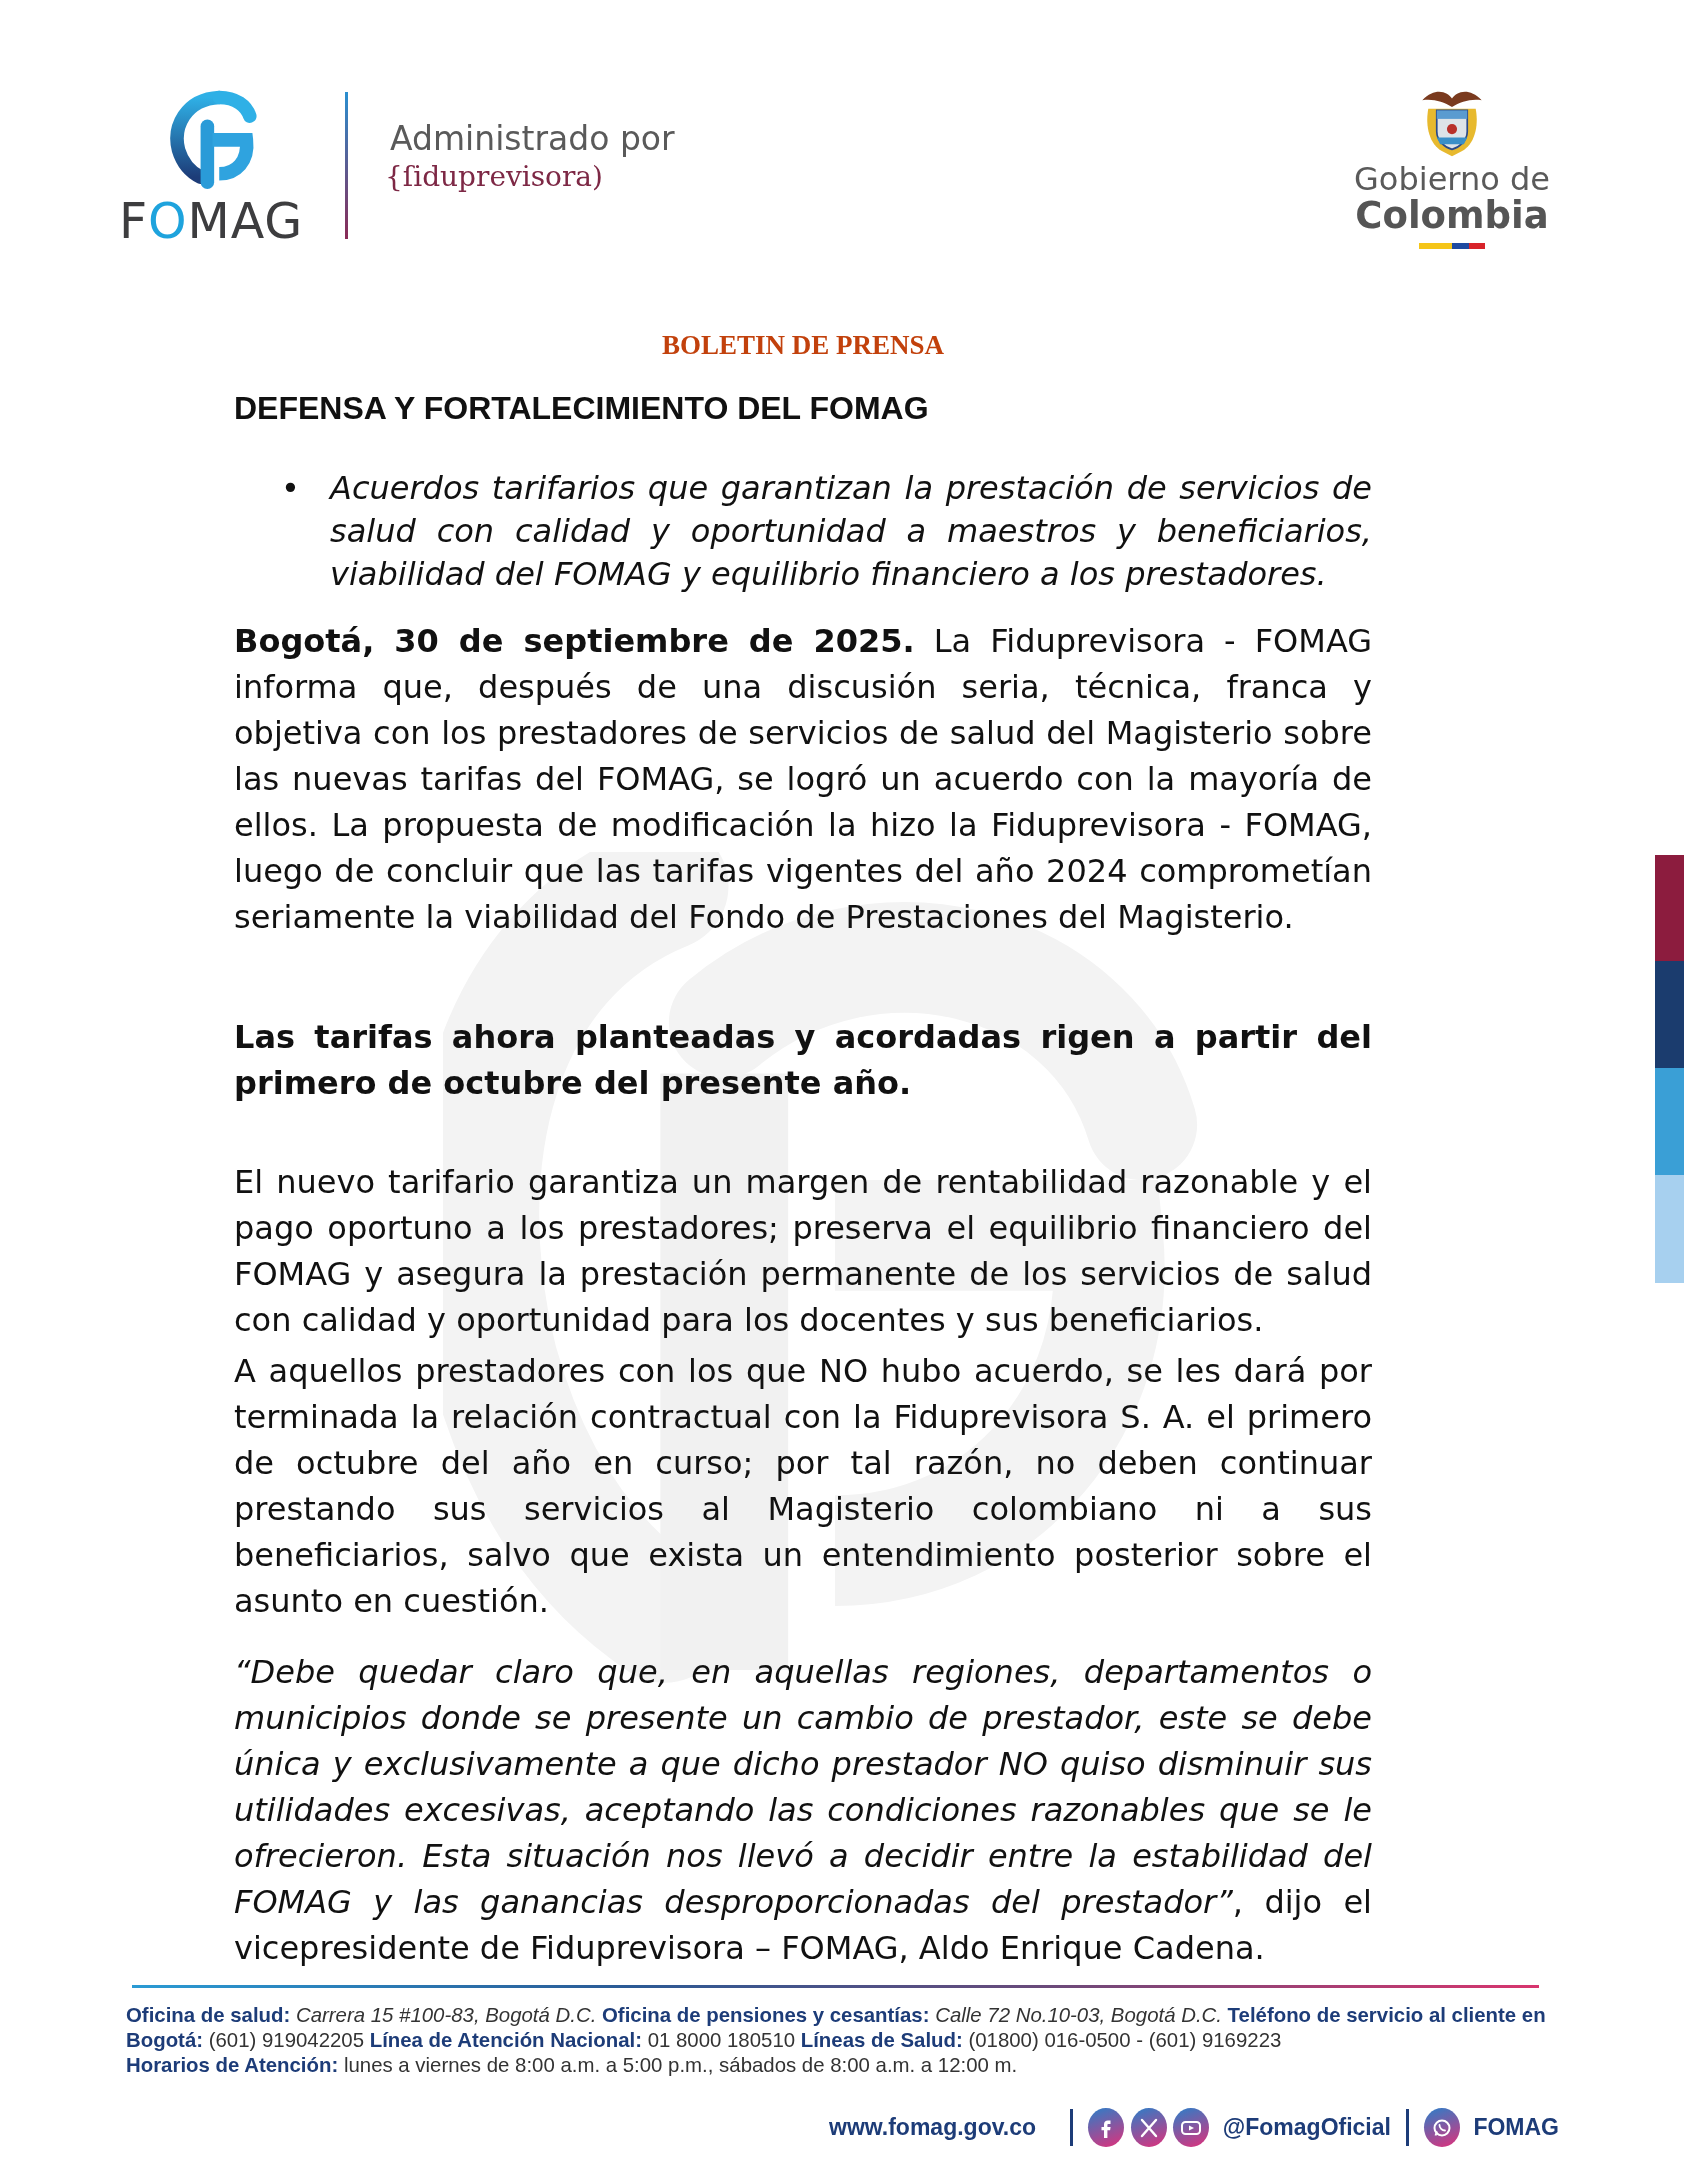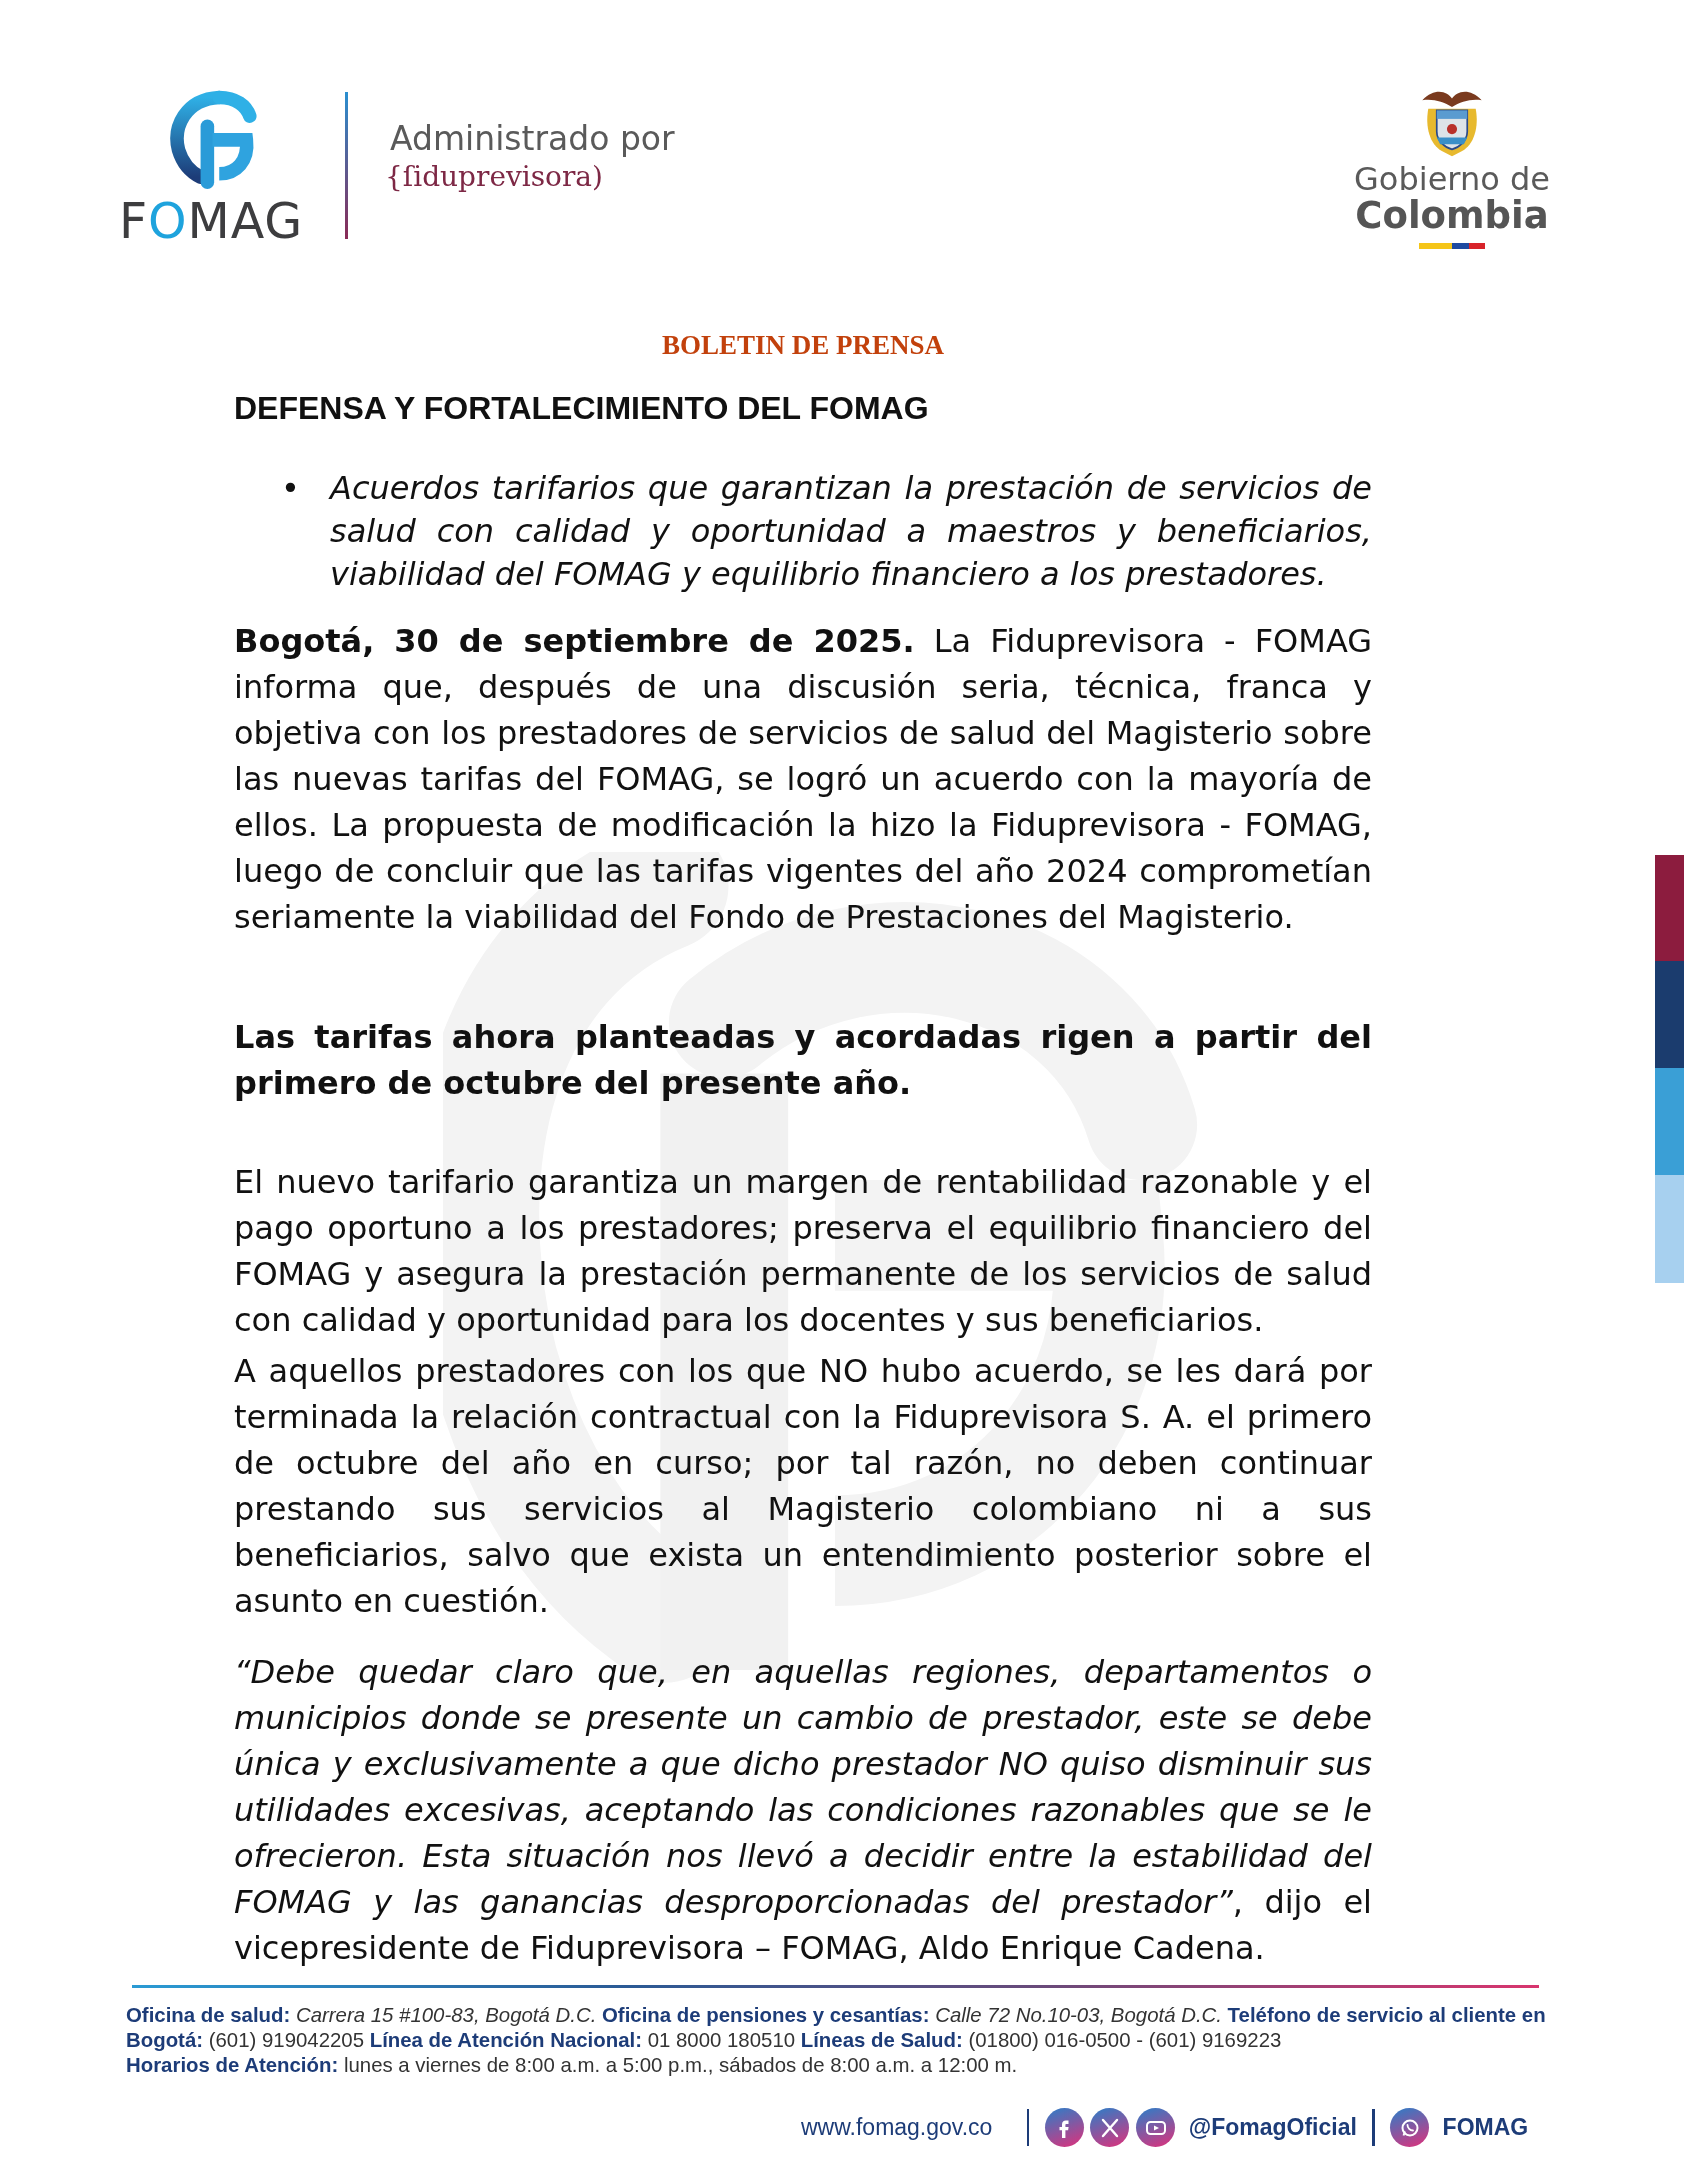--- a/index.html
+++ b/index.html
@@ -42,21 +42,21 @@
   .p5 { top: 1342px; font-style: italic; }
   .p5 .plain { font-style: normal; }
   .bold { font-weight: bold; }
 
   .footer-line { position: absolute; left: 132px; top: 1985px; width: 1407px; height: 3.4px; background: linear-gradient(90deg, #2a9bd4, #2a5a95 35%, #6a4a7a 65%, #d8356e); }
   .footer-info { position: absolute; left: 126px; top: 2003px; width: 1424px; font-family: "Liberation Sans", sans-serif; font-size: 20.4px; line-height: 25px; color: #333; }
   .footer-info .lbl { color: #1d3c78; font-weight: bold; }
   .footer-info .it { font-style: italic; margin-top: 36px; }
 
   .social-row { position: absolute; left: 801px; top: 2102px; width: 758px; height: 51px; display: flex; align-items: center; }
-  .web { font-family: "Liberation Sans", sans-serif; font-weight: normal; font-size: 23px; color: #1d3c78; margin-right: 19px; }
+  .web { font-family: "Liberation Sans", sans-serif; font-weight: bold; font-size: 23px; color: #1d3c78; margin-right: 19px; margin-left: 28px; }
   .sep { width: 2.6px; height: 37px; background: #1d3c78; margin: 0 15.3px; }
   .soc-icon { width: 39px; height: 39px; border-radius: 50%; background: linear-gradient(160deg, #2a7fc9, #e0307a); display: flex; align-items: center; justify-content: center; margin-right: 6.8px; }
   .soc-icon svg { width: 24px; height: 24px; }
   .handle { font-family: "Liberation Sans", sans-serif; font-weight: bold; font-size: 23px; color: #1d3c78; margin-left: 6.8px; text-align: center; }
 </style>
 </head>
 <body>
 
 <svg class="watermark" viewBox="0 0 920 1000">
   <path d="M260 40 C 60 120, 0 360, 60 600 C 110 780, 200 860, 260 900" fill="none" stroke="#f3f3f3" stroke-width="150" stroke-linecap="round"></path>

